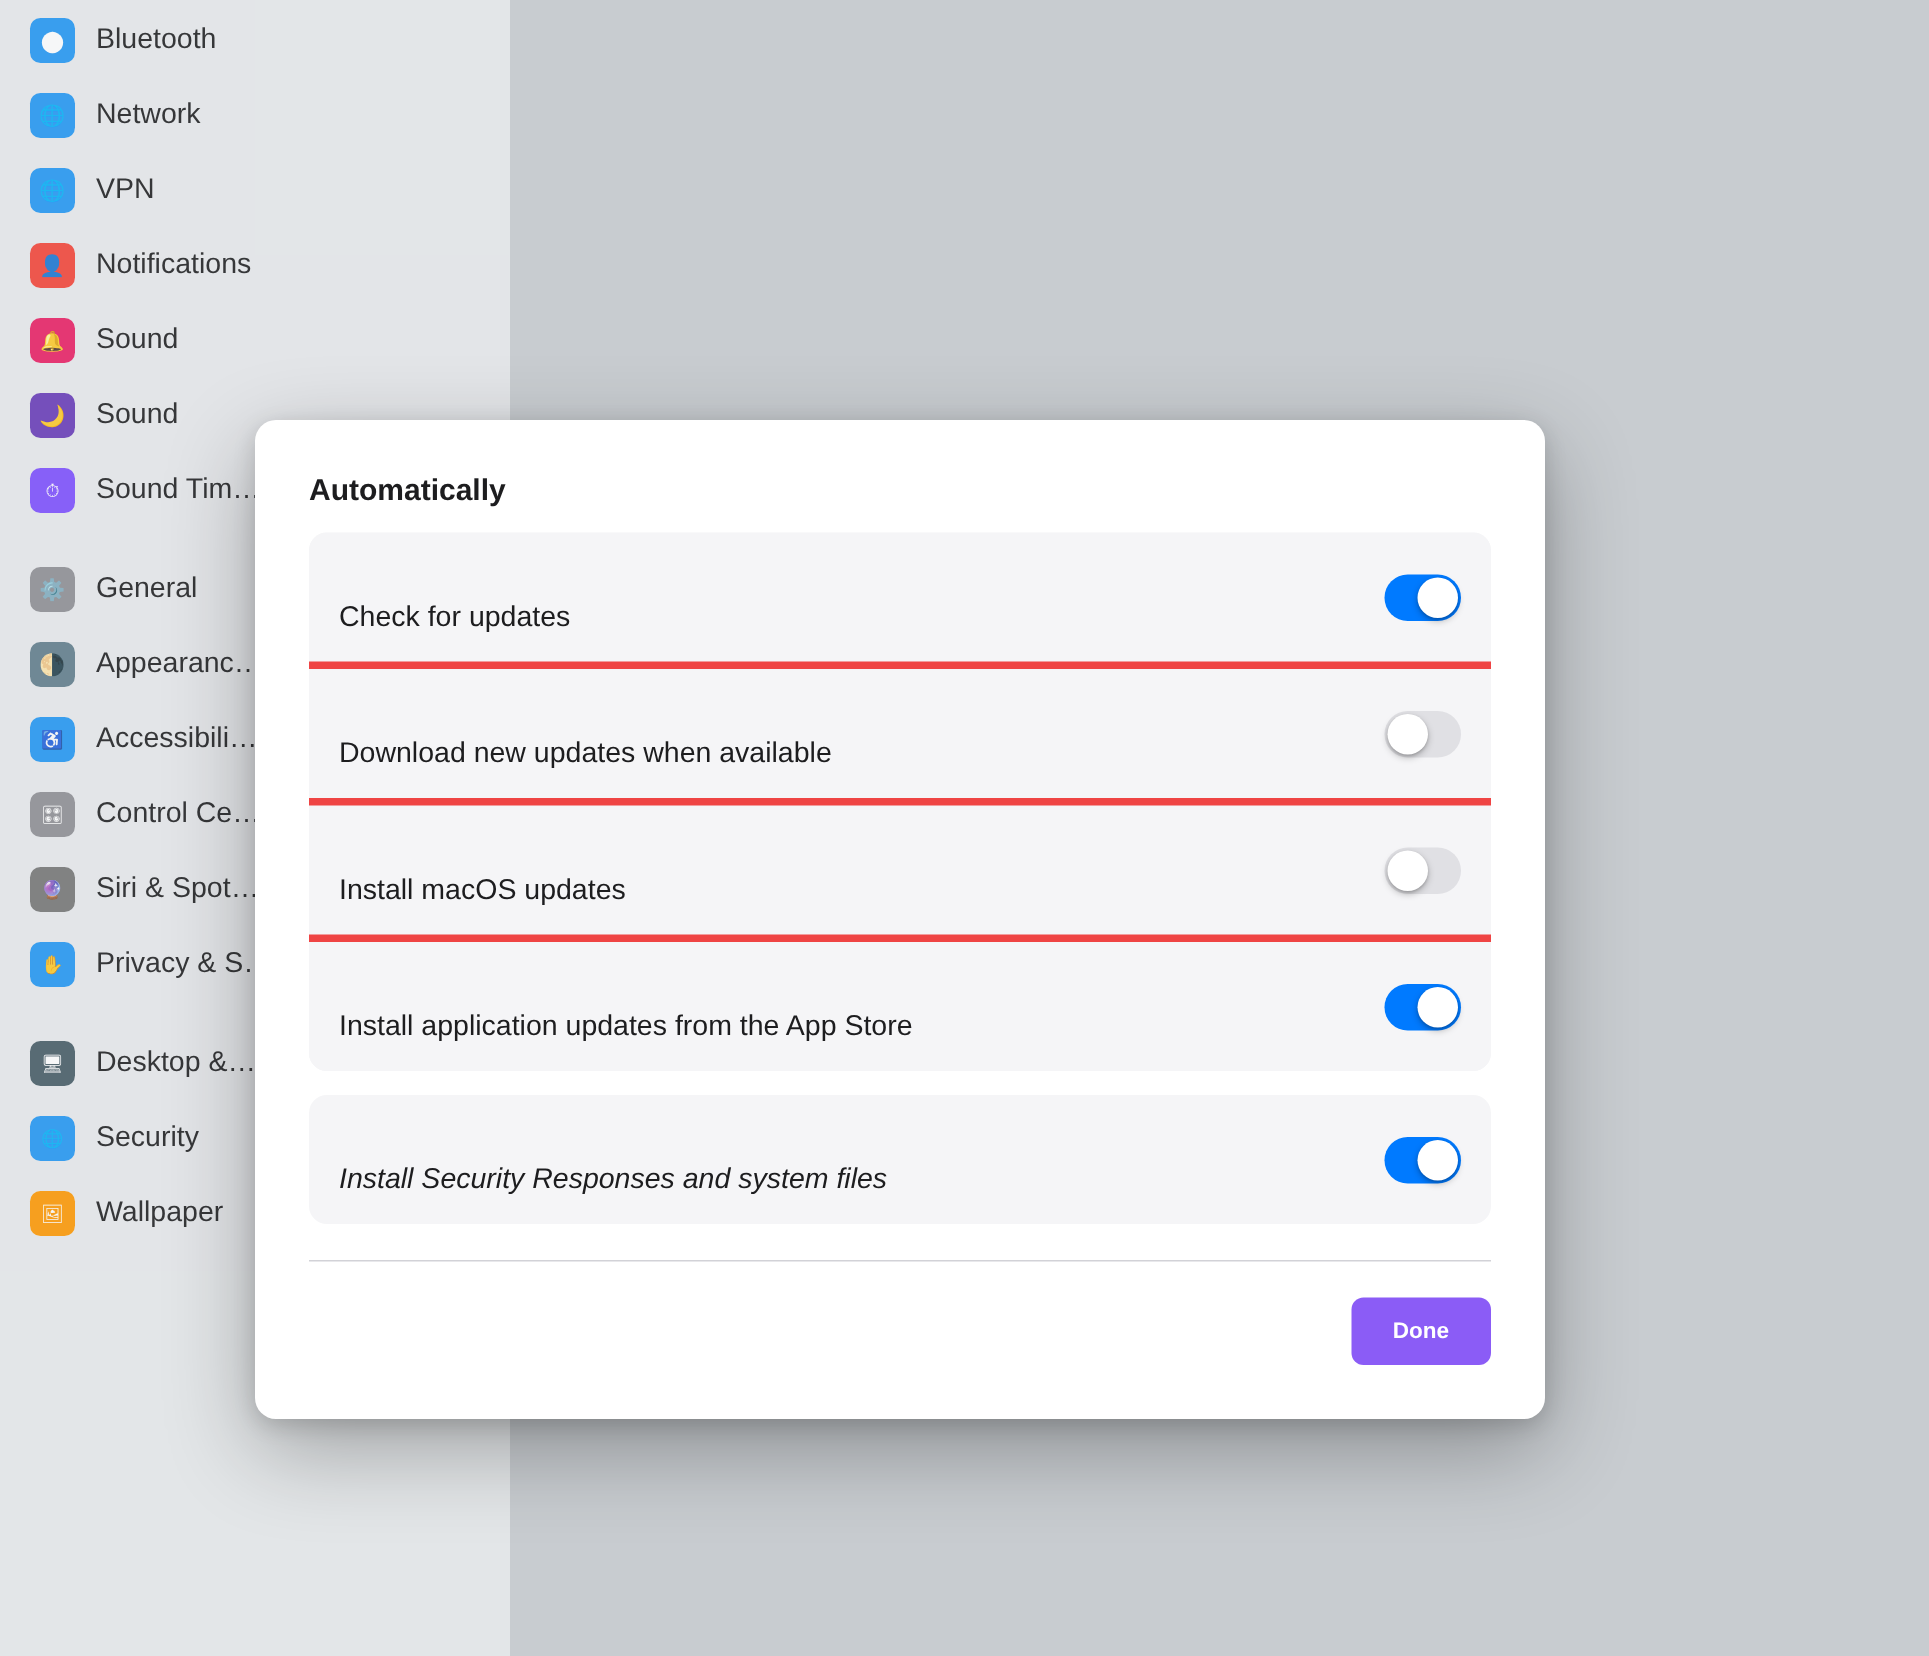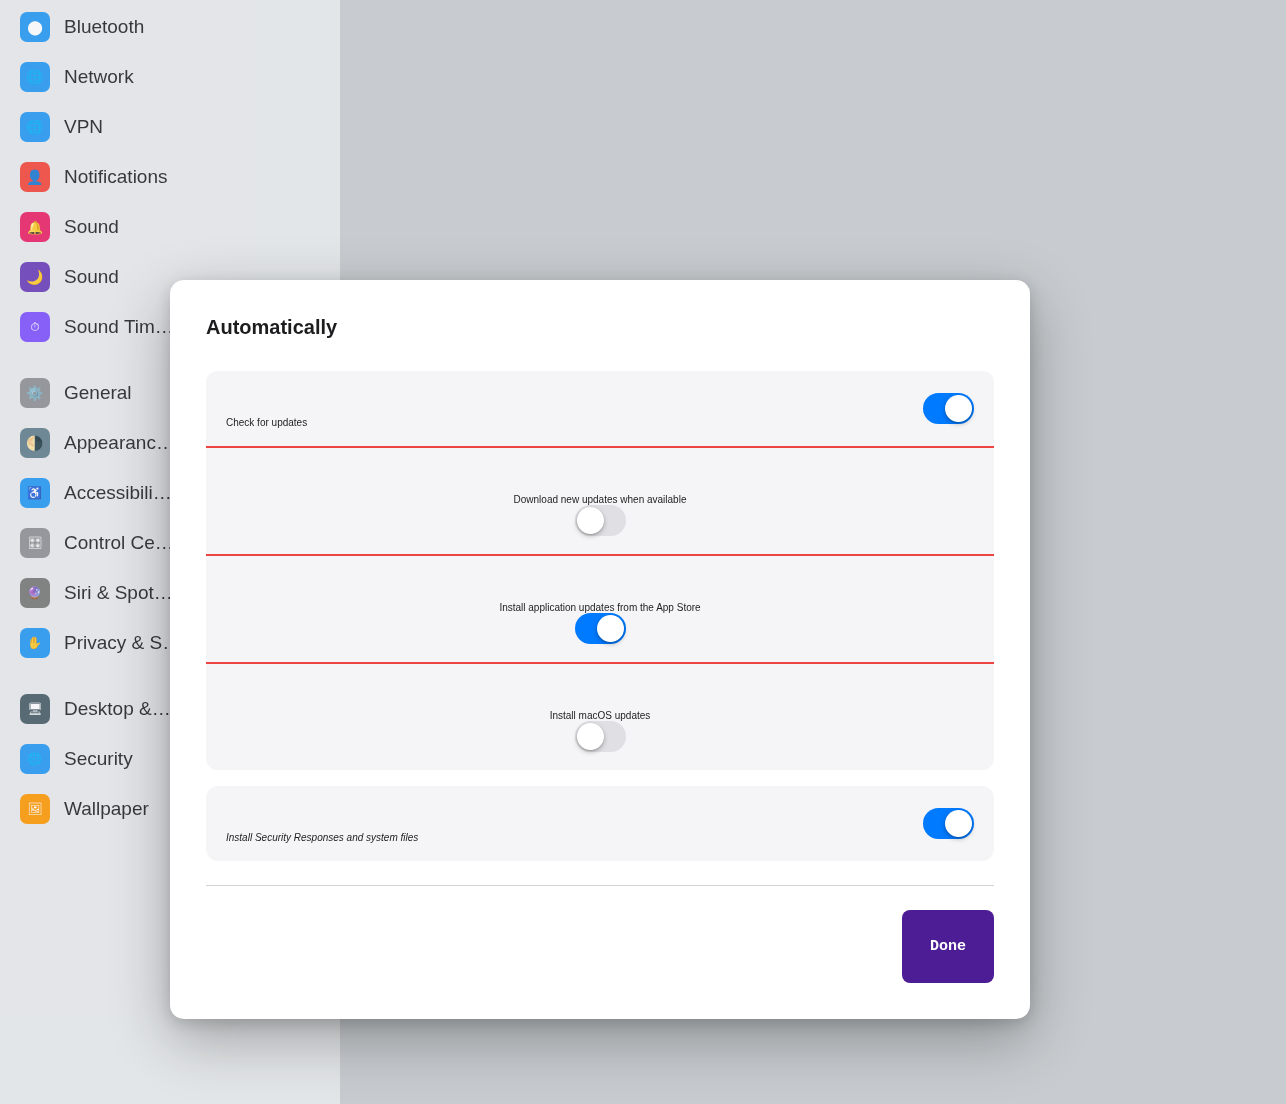--- a/index.html
+++ b/index.html
@@ -68,21 +68,21 @@
       background: #ffffff;
       border-radius: 14px;
       padding: 36px 36px 36px 36px;
       box-shadow: 0 20px 60px rgba(0,0,0,0.3), 0 4px 15px rgba(0,0,0,0.15);
     }
 
     .modal-title {
       font-size: 20px;
       font-weight: 700;
       color: #1d1d1f;
-      margin-bottom: 32px;
+      margin-bottom: 16px;
     }
 
     
     .toggle-group {
       background: #f5f5f7;
       border-radius: 12px;
       overflow: hidden;
       margin-bottom: 16px;
     }
 
@@ -93,26 +93,25 @@
 
     .toggle-row {
       display: flex;
       align-items: center;
       justify-content: space-between;
       padding: 18px 20px;
       background: #f5f5f7;
     }
 
     .toggle-row + .toggle-row {
-      border-top: 2px solid #ef4444;
-      flex-direction: column;
+      border-top: 5px solid #ef4444;
     }
 
     .toggle-label {
-      font-size: 10px;
+      font-size: 19px;
       color: #1d1d1f;
       font-weight: 400;
       margin-top: 28px;
     }
 
     
     .toggle-switch {
       width: 51px;
       height: 31px;
       border-radius: 16px;
@@ -157,29 +156,29 @@
     }
 
     
     .modal-footer {
       display: flex;
       justify-content: flex-end;
       margin-top: 8px;
     }
 
     .done-button {
-      background: #4c1d95;
+      background: #8b5cf6;
       color: #ffffff;
       border: none;
       border-radius: 8px;
-      padding: 28px 28px;
+      padding: 14px 28px;
       font-size: 15px;
       font-weight: 600;
       cursor: pointer;
-      font-family: Liberation Mono, monospace;
+      font-family: Liberation Sans, sans-serif;
     }
   </style>
 </head>
 <body>
 
 <div class="sidebar">
 
   <div class="sidebar-item" style="margin-top: 0; padding-top: 12px;">
     <div class="sidebar-icon" style="background:#2196f3; color:white; font-size:14px;">⬤</div>
     <span class="sidebar-label">Bluetooth</span>
@@ -260,31 +259,31 @@
         <div class="toggle-knob"></div>
       </div>
     </div>
     <div class="toggle-row">
       <span class="toggle-label">Download new updates when available</span>
       <div class="toggle-switch off">
         <div class="toggle-knob"></div>
       </div>
     </div>
     <div class="toggle-row">
+      <span class="toggle-label">Install macOS updates</span>
+      <div class="toggle-switch off">
+        <div class="toggle-knob"></div>
+      </div>
+    </div>
+    <div class="toggle-row">
       <span class="toggle-label">Install application updates from the App Store</span>
       <div class="toggle-switch on">
         <div class="toggle-knob"></div>
       </div>
     </div>
-    <div class="toggle-row">
-      <span class="toggle-label">Install macOS updates</span>
-      <div class="toggle-switch off">
-        <div class="toggle-knob"></div>
-      </div>
-    </div>
   </div>
 
   <div class="toggle-group single">
     <div class="toggle-row">
       <span class="toggle-label">Install Security Responses and system files</span>
       <div class="toggle-switch on">
         <div class="toggle-knob"></div>
       </div>
     </div>
   </div>

